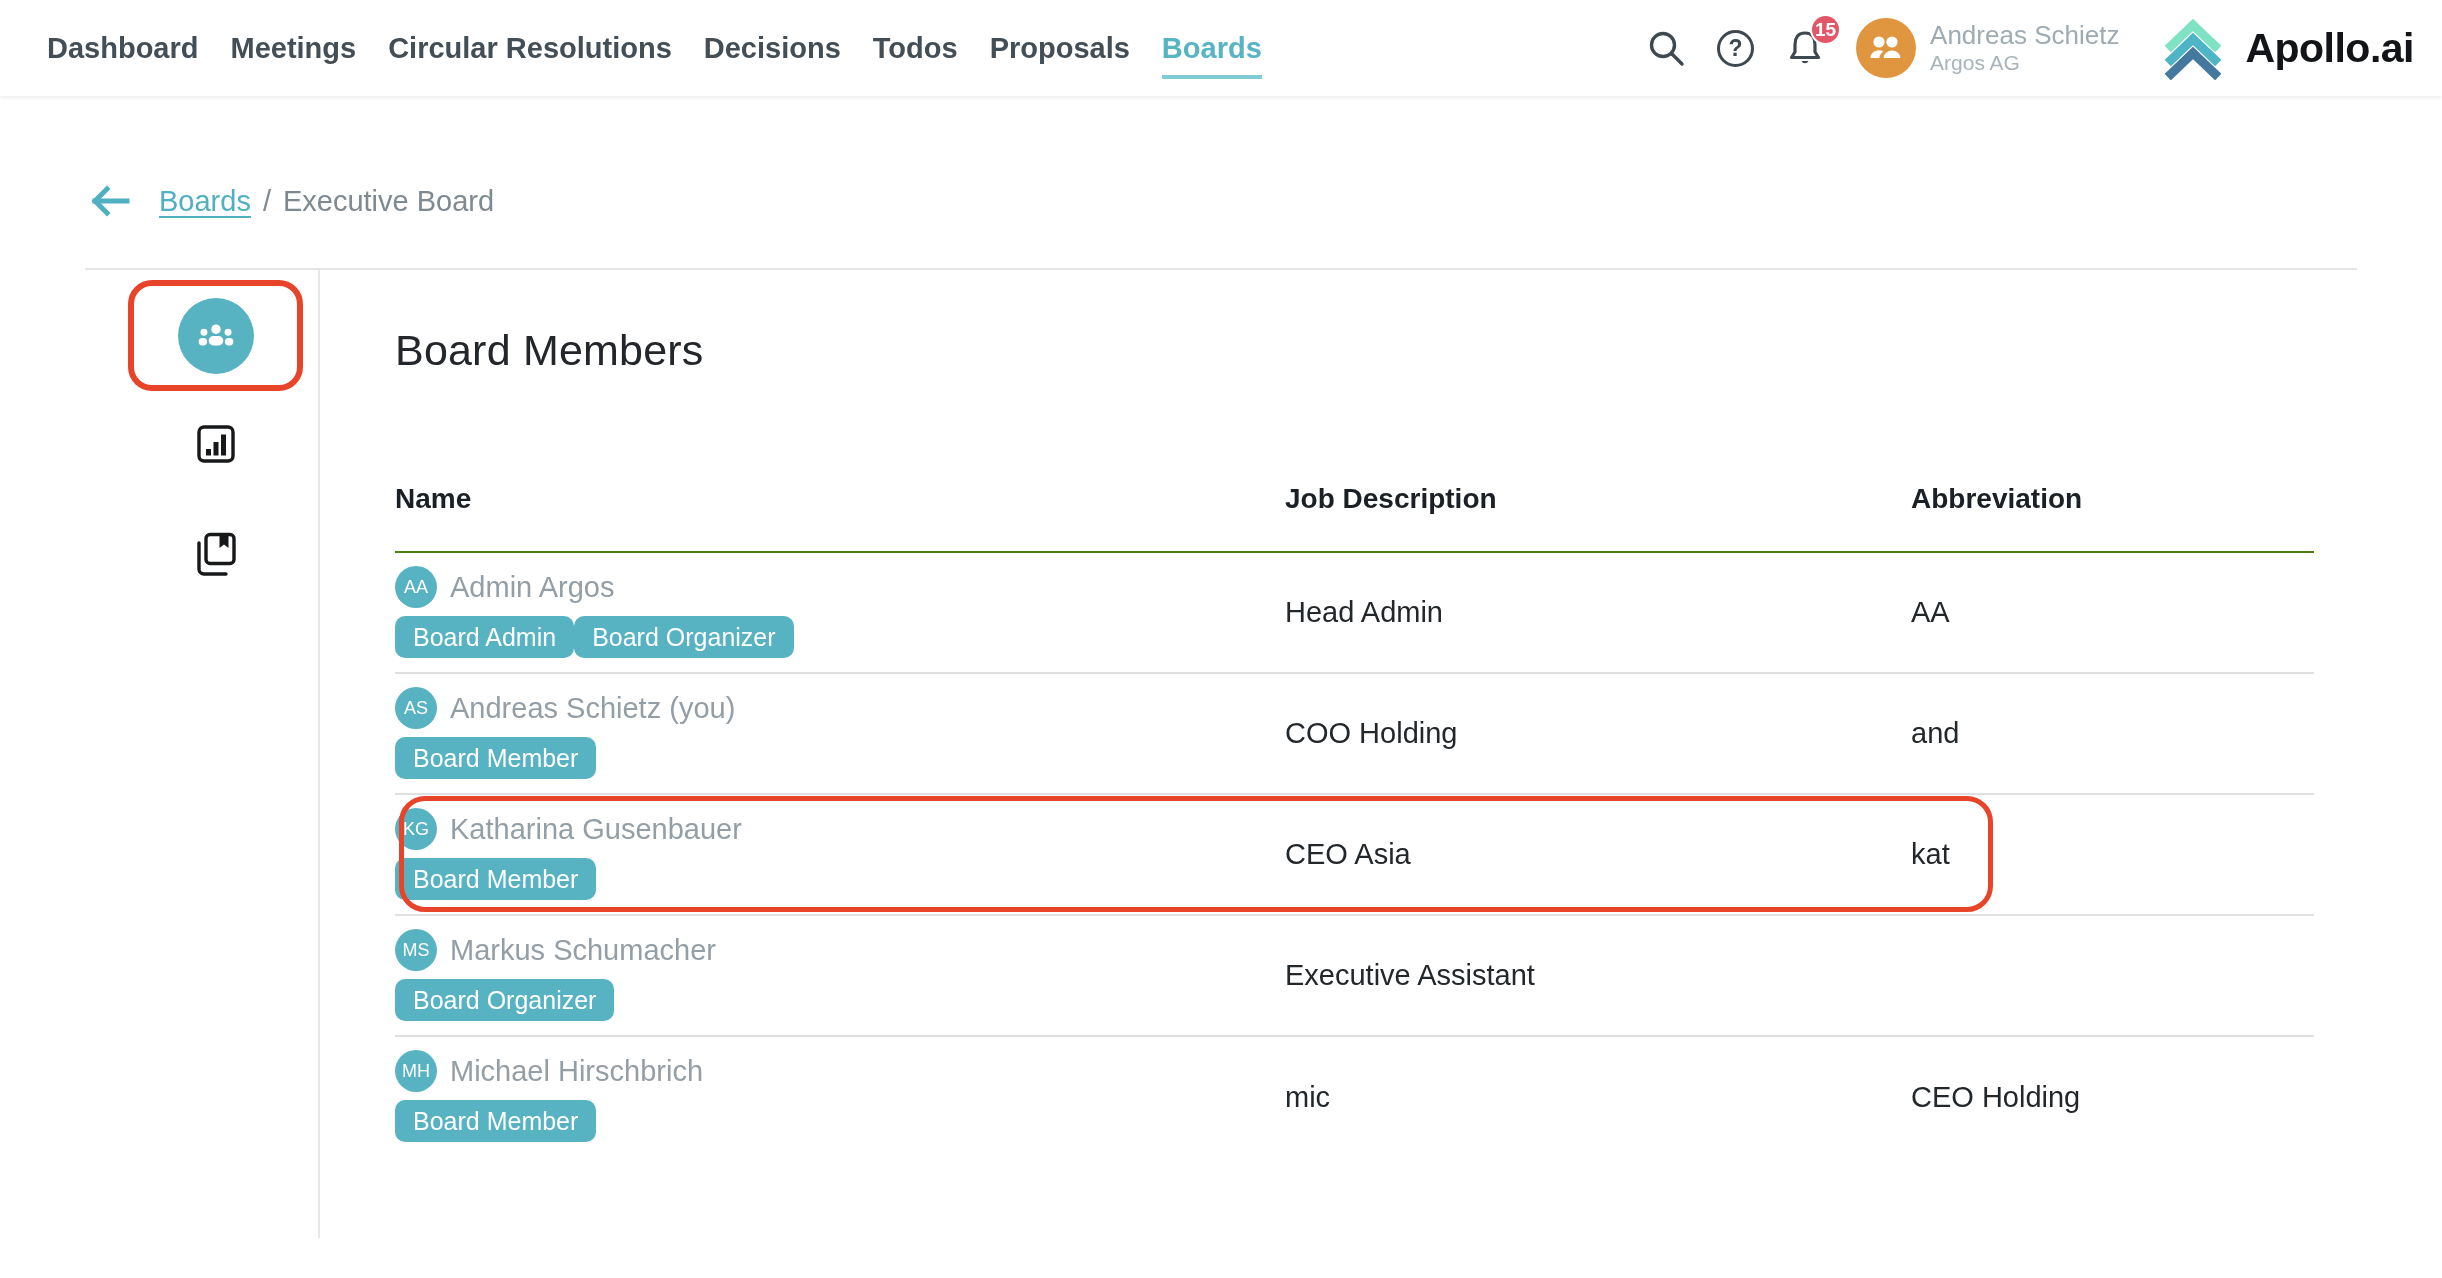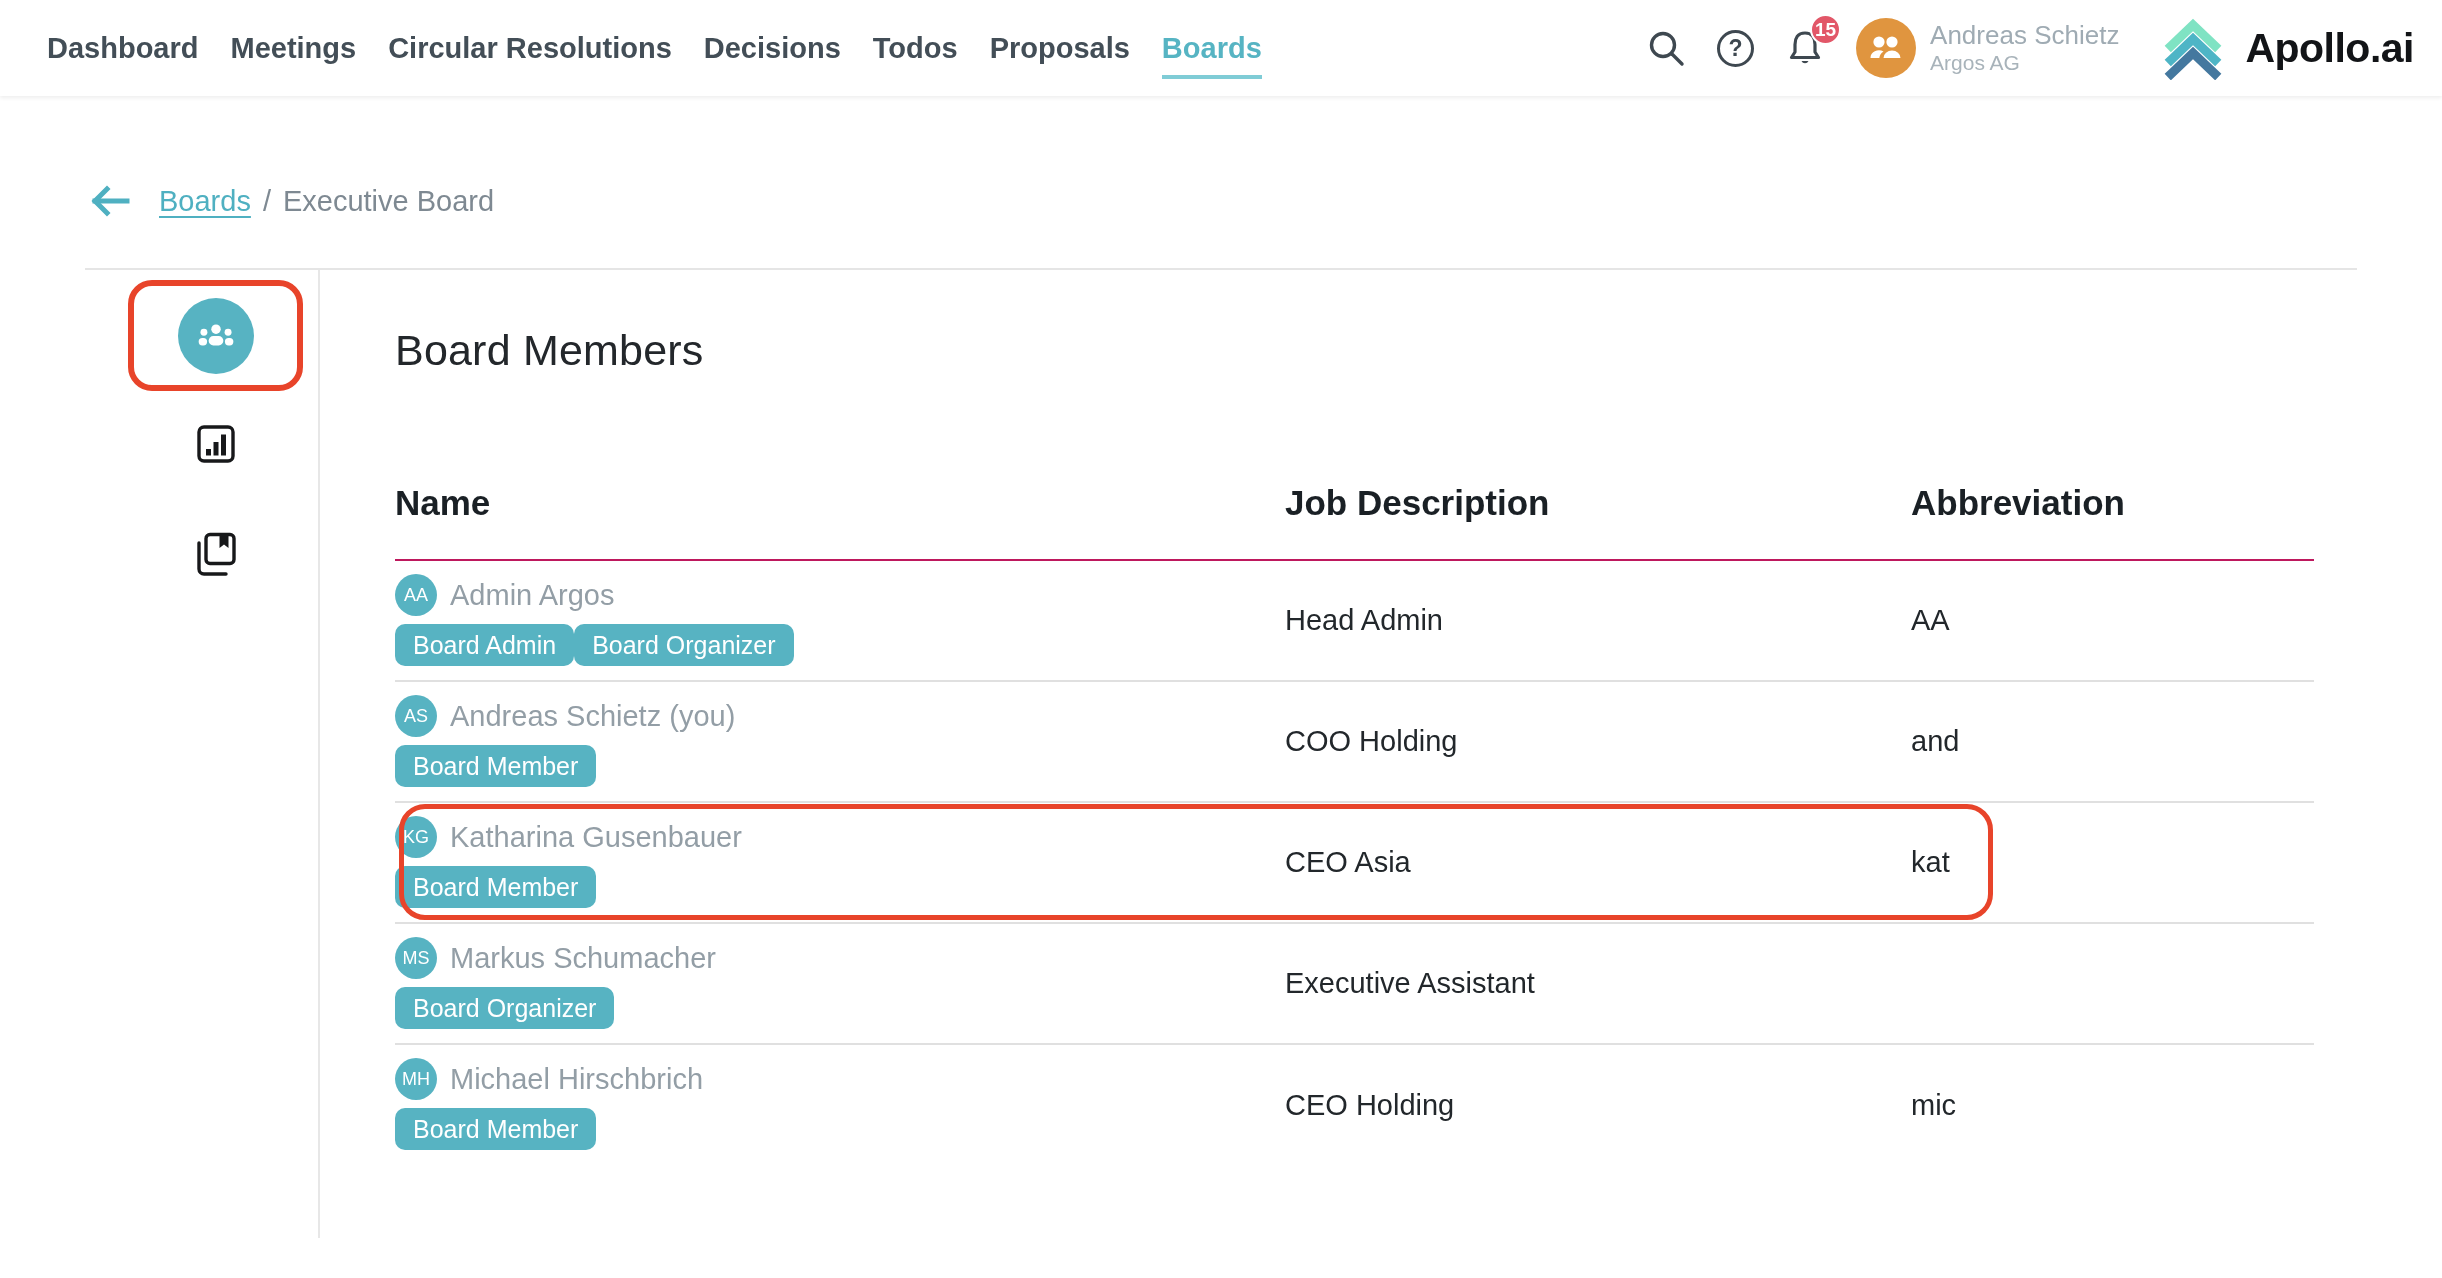--- a/index.html
+++ b/index.html
@@ -70,22 +70,22 @@
   .side-icon { margin-left:43px; width:175px; display:flex; justify-content:center; cursor:pointer; }
   .side-icon.chart { margin-top:32px; }
   .side-icon.book  { margin-top:66px; }
 
   .main { flex:1; padding-left:75px; }
   .page-title { margin-top:56px; font-size:43px; font-weight:500; color:#23272b; letter-spacing:0.2px; }
 
   .btable { margin-top:108px; width:1919px; }
   .thead {
     display:grid; grid-template-columns:890px 626px 1fr;
-    font-size:35px; font-weight:700; color:#1a2025;
-    padding-bottom:36px; border-bottom:2px solid #be185d;
+    font-size:28px; font-weight:700; color:#1a2025;
+    padding-bottom:36px; border-bottom:2px solid #4d7c0f;
   }
   .trow {
     display:grid; grid-template-columns:890px 626px 1fr;
     height:121px; border-bottom:2px solid #e0e0e0; position:relative; cursor:pointer;
   }
   .trow.last { border-bottom:none; }
   .cell-name { padding-top:13px; }
   .name-line { display:flex; align-items:center; gap:13px; }
   .avatar-teal {
     width:42px; height:42px; border-radius:50%; background:#57b3c2;
@@ -284,19 +284,19 @@
       <div class="trow last">
         <div class="cell-name">
           <div class="name-line">
             <span class="avatar-teal">MH</span>
             <span class="member-name">Michael Hirschbrich</span>
           </div>
           <div class="badge-line">
             <span class="badge">Board Member</span>
           </div>
         </div>
+        <div class="cell-mid">mic</div>
         <div class="cell-mid">CEO Holding</div>
-        <div class="cell-mid">mic</div>
       </div>
 
     </div>
   </main>
 </div>
 
 </body></html>

